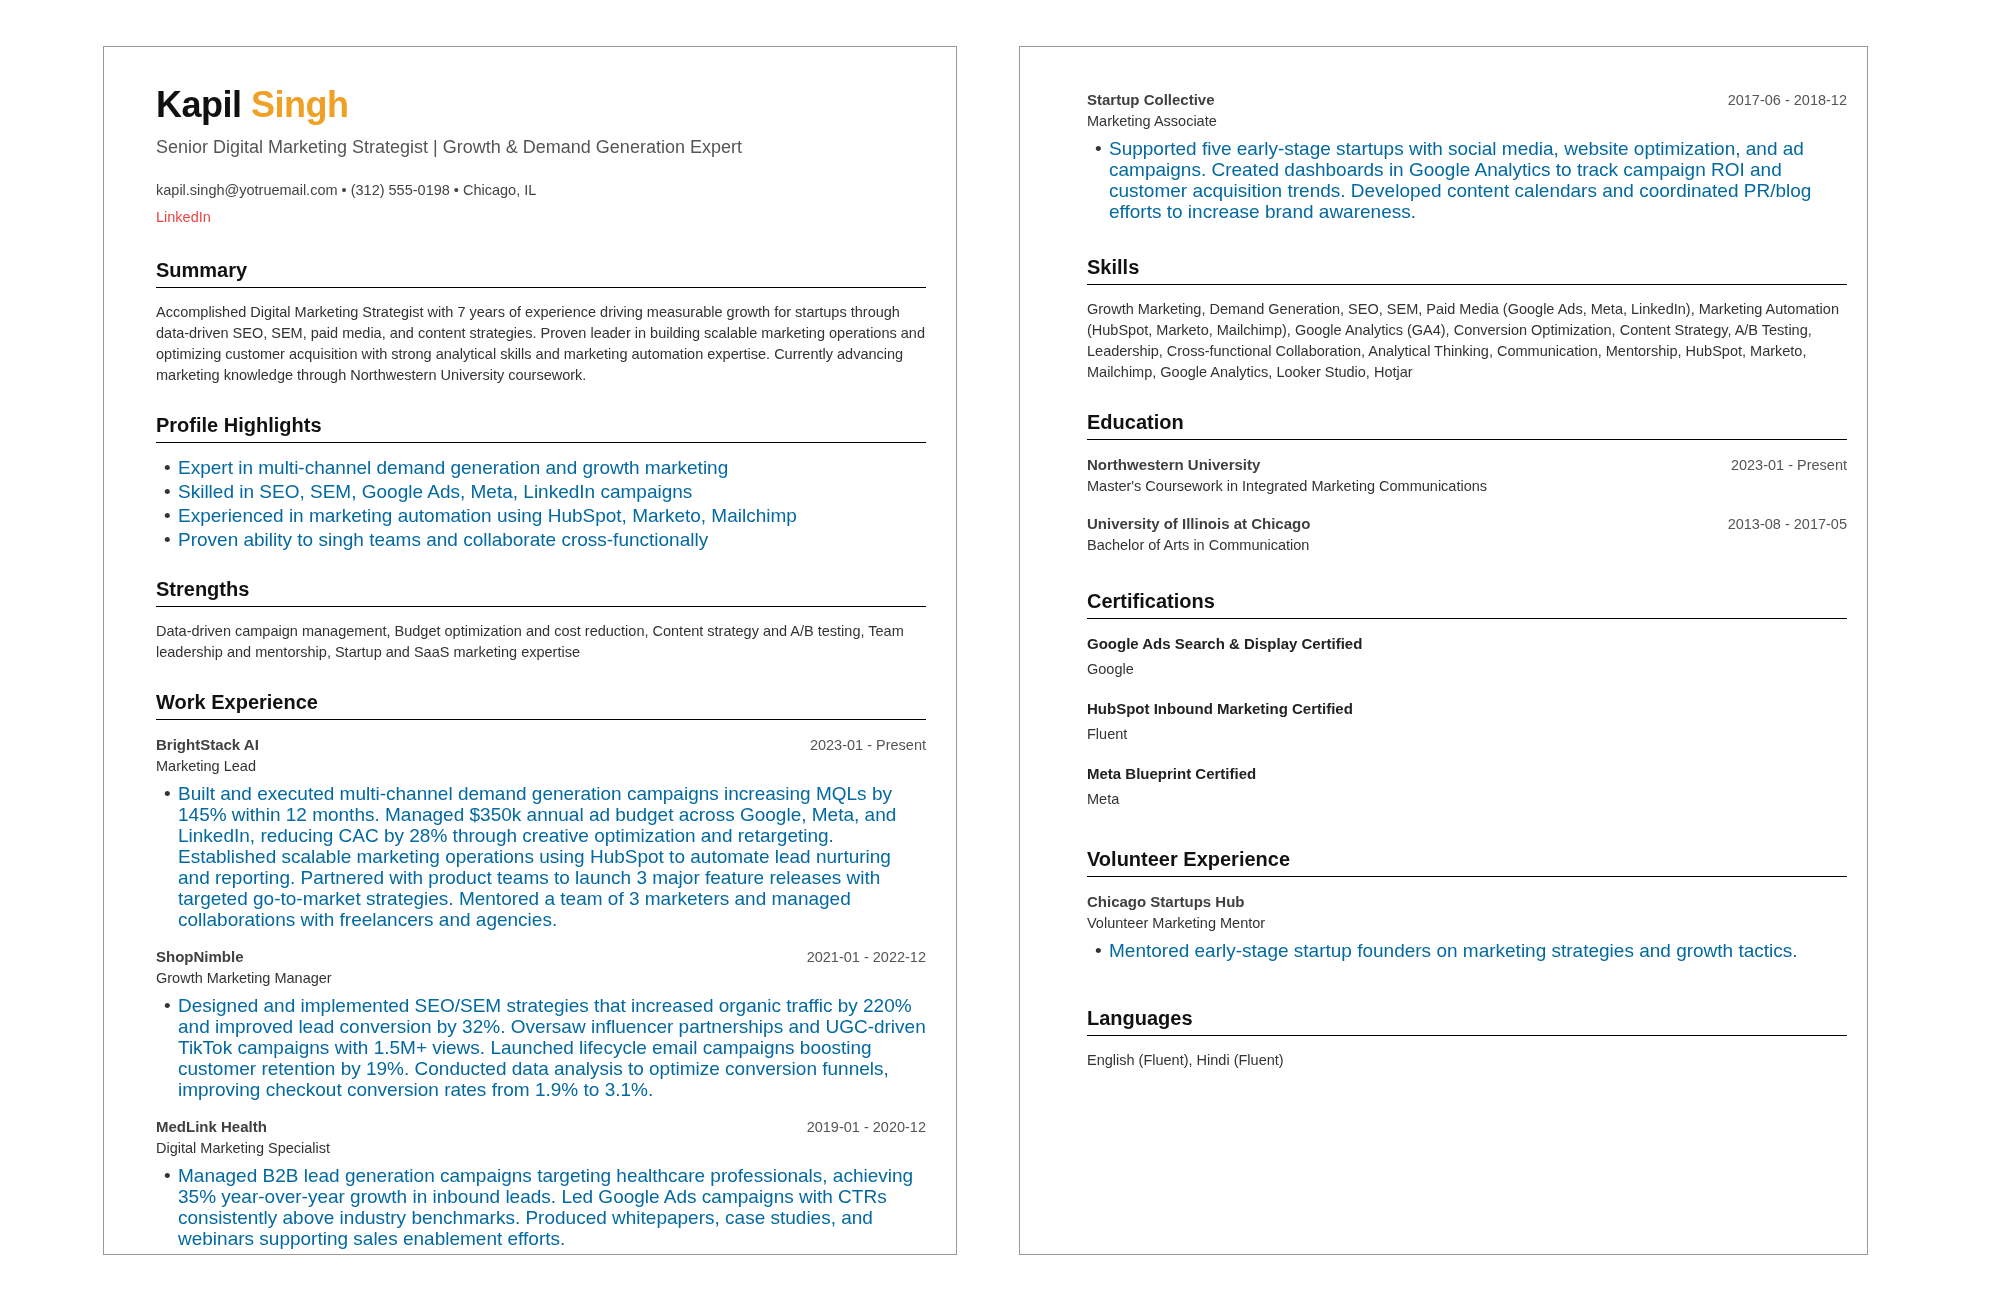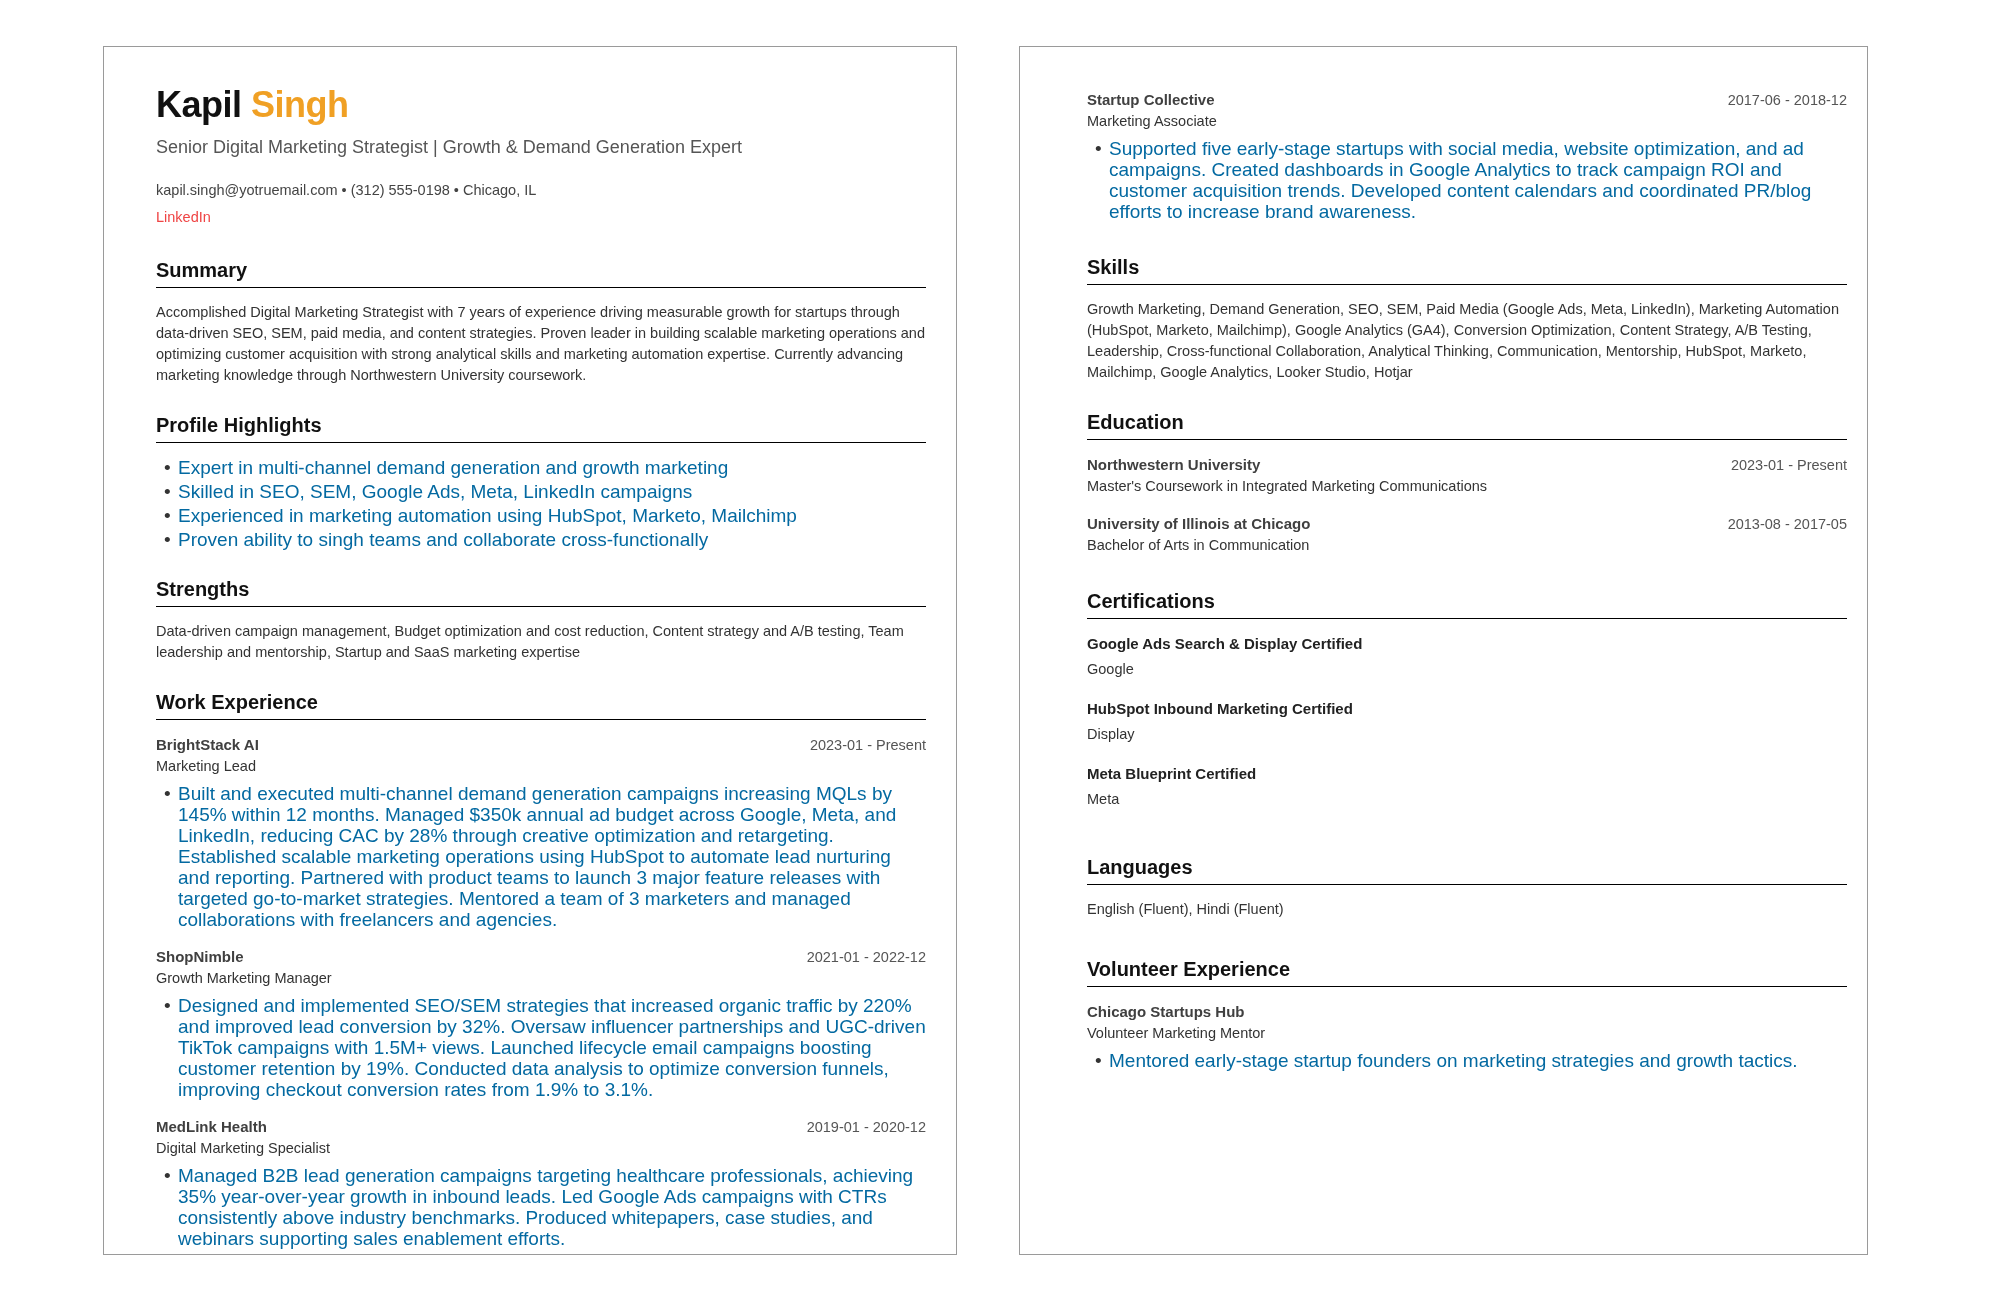--- a/index.html
+++ b/index.html
@@ -153,39 +153,39 @@
     </div>
 
     <div class="section" style="margin-top:32px;">
       <div class="section-title">Certifications</div>
       <div class="cert">
         <div class="cert-name">Google Ads Search &amp; Display Certified</div>
         <div class="cert-issuer">Google</div>
       </div>
       <div class="cert">
         <div class="cert-name">HubSpot Inbound Marketing Certified</div>
-        <div class="cert-issuer">Display</div>
+        <div class="cert-issuer">Fluent</div>
       </div>
       <div class="cert">
         <div class="cert-name">Meta Blueprint Certified</div>
         <div class="cert-issuer">Meta</div>
       </div>
-    </div>
-
-    <div class="section" style="margin-top:44px;">
-      <div class="section-title">Languages</div>
-      <p class="para">English (Fluent), Hindi (Fluent)</p>
     </div>
 
     <div class="section" style="margin-top:36px;">
       <div class="section-title">Volunteer Experience</div>
       <div class="entry">
         <div class="entry-head">
           <span class="entry-org">Chicago Startups Hub</span>
         </div>
         <div class="entry-role">Volunteer Marketing Mentor</div>
         <ul class="bullets">
             <li>Mentored early-stage startup founders on marketing strategies and growth tactics.</li>
           </ul>
       </div>
     </div>
+
+    <div class="section" style="margin-top:44px;">
+      <div class="section-title">Languages</div>
+      <p class="para">English (Fluent), Hindi (Fluent)</p>
+    </div>
   </div>
 </div>
 
 </body></html>

